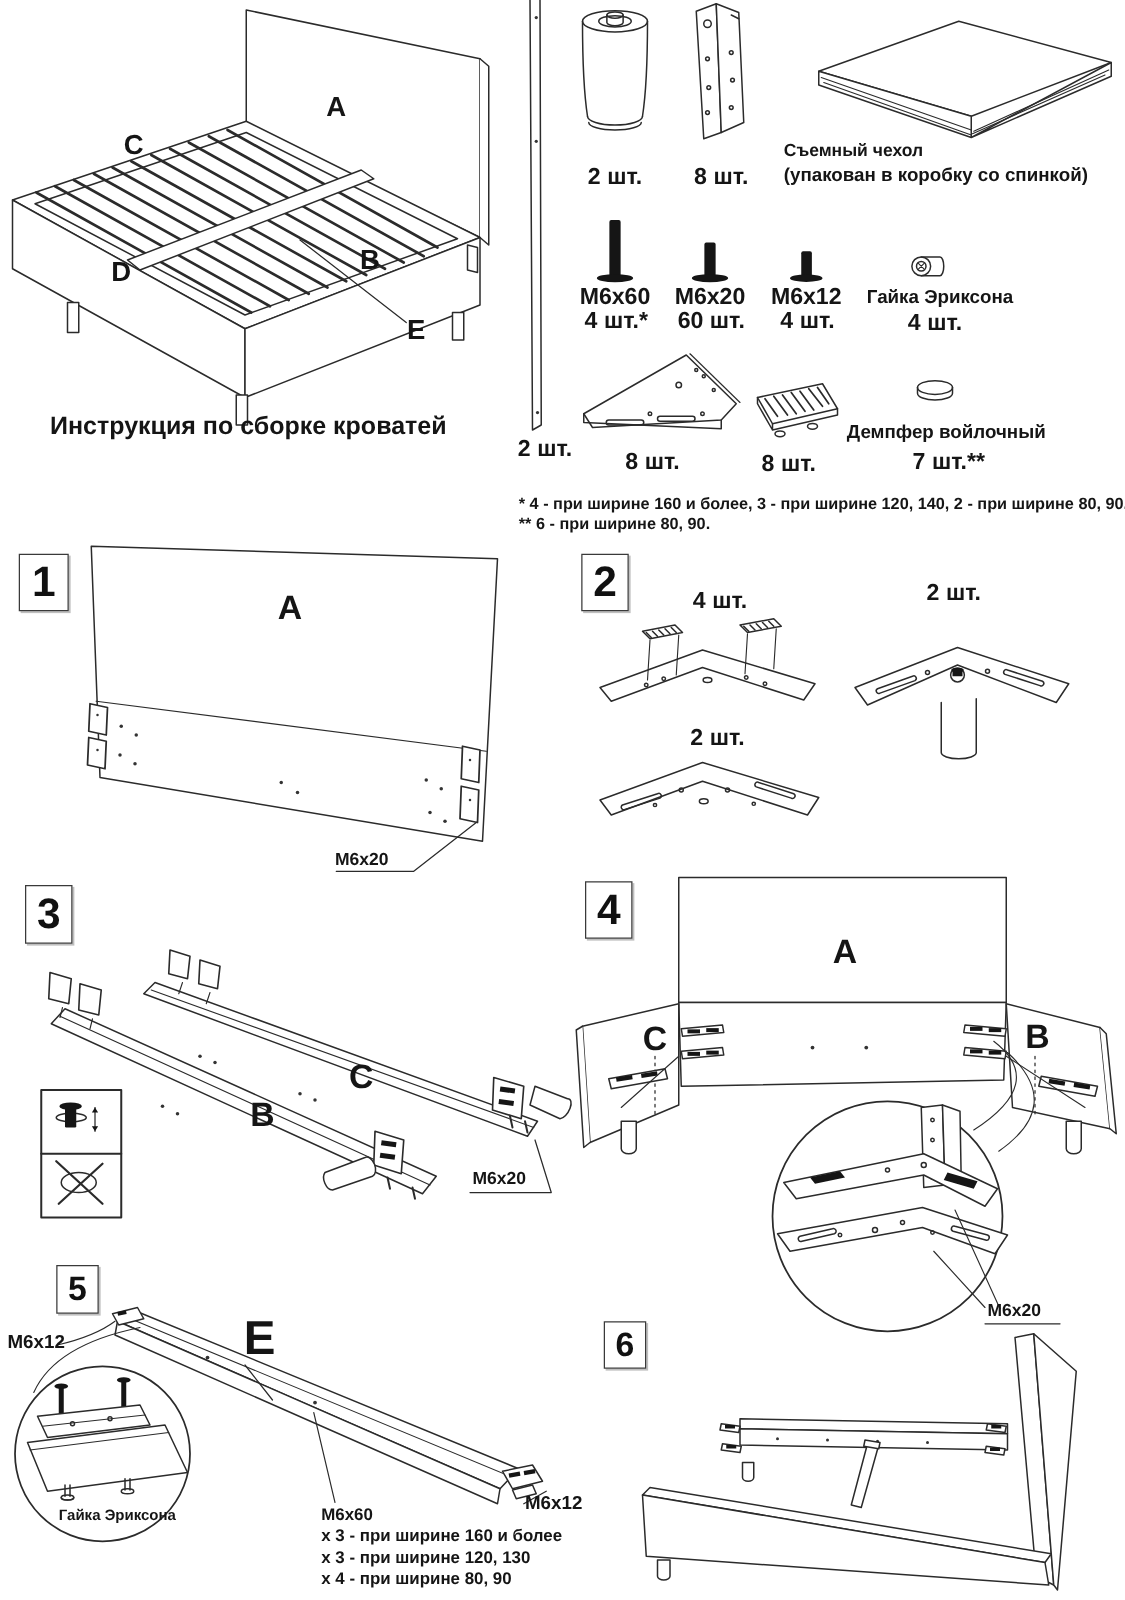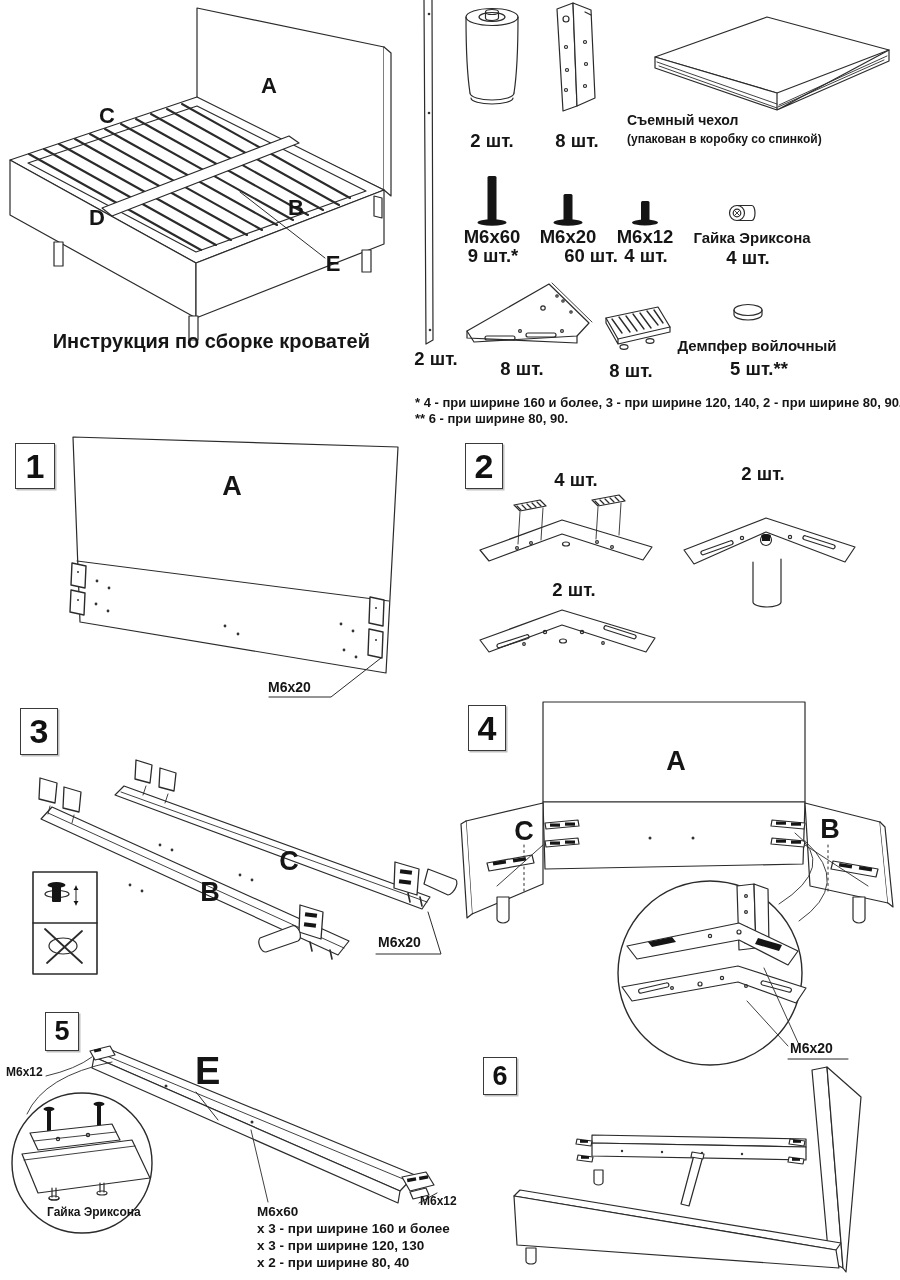--- a/index.html
+++ b/index.html
@@ -3,26 +3,26 @@
 <meta charset="utf-8">
 <style>
   html,body{margin:0;padding:0;background:#fff;}
   .page{position:relative;width:900px;height:1280px;background:#fff;overflow:hidden;
         font-family:"Liberation Sans",sans-serif;}
   svg.art{position:absolute;left:0;top:0;z-index:1;}
   .t{position:absolute;z-index:2;font-weight:700;color:#151515;line-height:1.05;white-space:nowrap;
      font-family:"Liberation Sans",sans-serif;}
   .ctr{transform:translateX(-50%);}
   .s12{font-size:12px}.s13{font-size:13px}.s14{font-size:13.5px}.s15{font-size:15px}
-  .s16{font-size:12px}.s17{font-size:14px}.s18{font-size:18.5px}.s20{font-size:20px}
+  .s16{font-size:15px}.s17{font-size:14px}.s18{font-size:18.5px}.s20{font-size:20px}
   .s22{font-size:22px}.s27{font-size:27px}.s34{font-size:34px}
   .stepbox{position:absolute;z-index:3;border:1.7px solid #3a3a3a;background:#fff;
      display:flex;align-items:center;justify-content:center;font-weight:700;color:#111;
      box-shadow:1.5px 1.5px 0 rgba(0,0,0,.25);}
-  .title-block{position:absolute;z-index:2;text-align:right;font-weight:700;color:#151515;}
+  .title-block{position:absolute;z-index:2;text-align:left;font-weight:700;color:#151515;}
 </style>
 </head>
 <body>
 
 <div class="page">
 
 <svg class="art" width="900" height="1280" viewBox="0 0 900 1280" fill="none" stroke="#2b2b2b" stroke-width="1.2" stroke-linejoin="round" stroke-linecap="round">
 
   <g>
     <path d="M197,8 L384,47 L384,190 L197,99 Z" fill="#fff"></path>
@@ -331,32 +331,32 @@
   <div class="t s22 ctr" style="left:296px;top:196px">B</div>
   <div class="t s22 ctr" style="left:333px;top:252px">E</div>
 
   <div class="t s18 ctr" style="left:436px;top:349px">2 шт.</div>
   <div class="t s18 ctr" style="left:492px;top:131px">2 шт.</div>
   <div class="t s18 ctr" style="left:577px;top:131px">8 шт.</div>
   <div class="t s17" style="left:627px;top:113px">Съемный чехол</div>
   <div class="t s16" style="left:627px;top:133px">(упакован в коробку со спинкой)</div>
 
   <div class="t s18 ctr" style="left:492px;top:227px">M6x60</div>
-  <div class="t s18 ctr" style="left:493px;top:246px">9 шт.*</div>
+  <div class="t s18 ctr" style="left:493px;top:246px">4 шт.*</div>
   <div class="t s18 ctr" style="left:568px;top:227px">M6x20</div>
-  <div class="t s18 ctr" style="left:591px;top:246px">60 шт.</div>
+  <div class="t s18 ctr" style="left:569px;top:246px">60 шт.</div>
   <div class="t s18 ctr" style="left:645px;top:227px">M6x12</div>
   <div class="t s18 ctr" style="left:646px;top:246px">4 шт.</div>
   <div class="t s15 ctr" style="left:752px;top:230px">Гайка Эриксона</div>
   <div class="t s18 ctr" style="left:748px;top:248px">4 шт.</div>
 
   <div class="t s18 ctr" style="left:522px;top:359px">8 шт.</div>
   <div class="t s18 ctr" style="left:631px;top:361px">8 шт.</div>
   <div class="t s15 ctr" style="left:757px;top:338px">Демпфер войлочный</div>
-  <div class="t s18 ctr" style="left:759px;top:359px">5 шт.**</div>
+  <div class="t s18 ctr" style="left:759px;top:359px">7 шт.**</div>
 
   <div class="t s13" style="left:415px;top:396px">* 4 - при ширине 160 и более, 3 - при ширине 120, 140, 2 - при ширине 80, 90.</div>
   <div class="t s13" style="left:415px;top:412px">** 6 - при ширине 80, 90.</div>
 
   <div class="stepbox s34" style="left:15px;top:443px;width:38px;height:44px">1</div>
   <div class="stepbox s34" style="left:465px;top:443px;width:36px;height:44px">2</div>
   <div class="stepbox s34" style="left:20px;top:708px;width:36px;height:45px">3</div>
   <div class="stepbox s34" style="left:468px;top:705px;width:36px;height:44px">4</div>
   <div class="stepbox s27" style="left:45px;top:1012px;width:32px;height:37px">5</div>
   <div class="stepbox s27" style="left:483px;top:1057px;width:32px;height:36px">6</div>
@@ -376,16 +376,16 @@
   <div class="t s27 ctr" style="left:524px;top:817px">C</div>
   <div class="t s27 ctr" style="left:830px;top:815px">B</div>
   <div class="t s17" style="left:790px;top:1041px">M6x20</div>
 
   <div class="t s16" style="left:6px;top:1066px">M6x12</div>
   <div class="t" style="left:195px;top:1052px;font-size:38px">E</div>
   <div class="t s12" style="left:47px;top:1206px">Гайка Эриксона</div>
   <div class="t s14" style="left:257px;top:1205px">M6x60</div>
   <div class="t s14" style="left:257px;top:1222px">x 3 - при ширине 160 и более</div>
   <div class="t s14" style="left:257px;top:1239px">x 3 - при ширине 120, 130</div>
-  <div class="t s14" style="left:257px;top:1256px">x 2 - при ширине 80, 40</div>
+  <div class="t s14" style="left:257px;top:1256px">x 4 - при ширине 80, 90</div>
   <div class="t s16" style="left:420px;top:1195px">M6x12</div>
 
 </div>
 
 </body></html>

